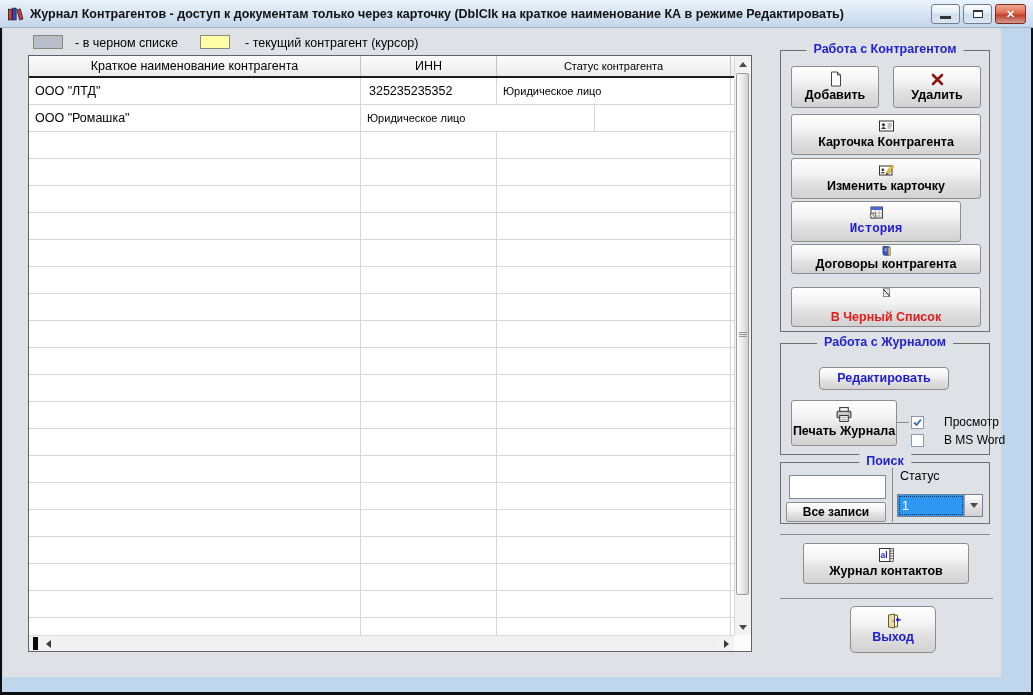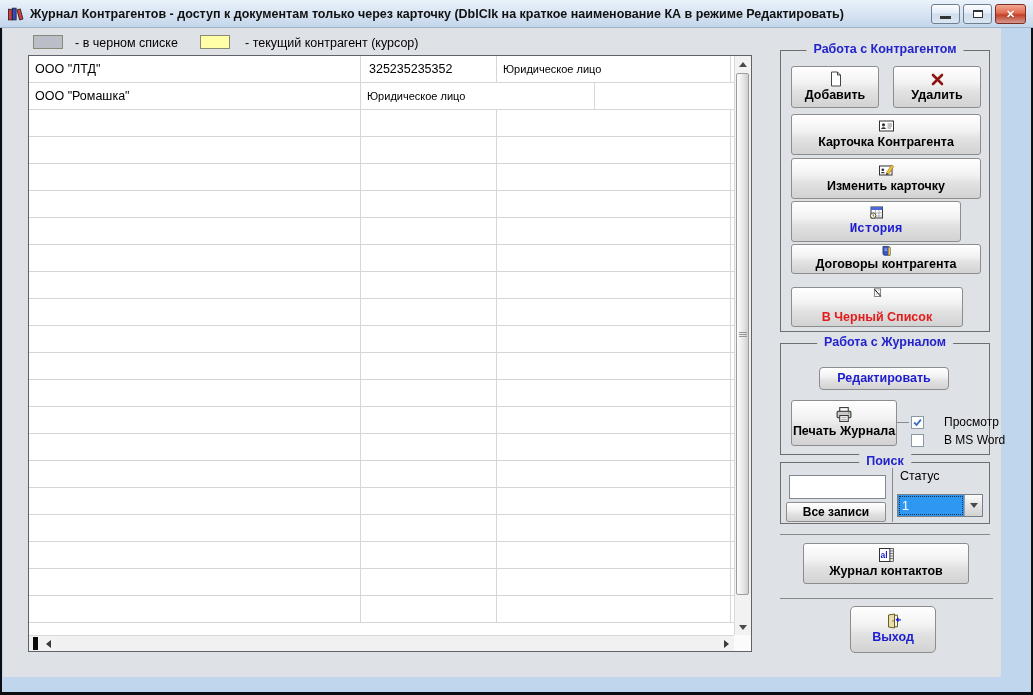--- a/index.html
+++ b/index.html
@@ -118,20 +118,25 @@
 
   <div class="client">
 
     <div class="swatch" style="left: 30px; top: 7px; background: rgb(185, 190, 200);"></div>
     <span class="legend-label" style="left:72px; top:8px;">- в черном списке</span>
     <div class="swatch" style="left: 197px; top: 7px; background: rgb(255, 255, 168);"></div>
     <span class="legend-label" style="left:242px; top:8px;">- текущий контрагент (курсор)</span>
 
     <div class="table-control">
       <div class="grid-area">
+        <div class="grid-header">
+          <div class="hcell c1">Краткое наименование контрагента</div>
+          <div class="hcell c2">ИНН</div>
+          <div class="hcell c3">Статус контрагента</div>
+        </div>
         <div>
           <div class="grid-row">
             <div class="cell c1">ООО "ЛТД"</div>
             <div class="cell c2">325235235352</div>
             <div class="cell c3">Юридическое лицо</div>
           </div>
           <div class="grid-row">
             <div class="cell c1">ООО "Ромашка"</div>
             <div class="cell c3">Юридическое лицо</div>
           </div>
@@ -303,21 +308,21 @@
       <span>История</span>
     </div>
     <div class="btn" style="left:788px; top:216px; width:190px; height:30px;">
       <svg class="bicon" viewBox="0 0 16 16">
         <path d="M3 2 h7.5 a2.5 2.5 0 0 1 2.5 2.5 V14.5 H5.5 A2.5 2.5 0 0 1 3 12 z" fill="#3a57c4" stroke="#1d2a55"></path>
         <rect x="10.6" y="3.4" width="2.4" height="11.1" fill="#ffd24a" stroke="#8a6d1a" stroke-width="0.5"></rect>
         <path d="M5 5.5 h4 M5 7.5 h4" stroke="#cfe0ff" stroke-width="0.9"></path>
       </svg>
       <span>Договоры контрагента</span>
     </div>
-    <div class="btn red" style="left:788px; top:259px; width:172px; height:40px;gap:13px;">
+    <div class="btn red" style="left:788px; top:259px; width:190px; height:40px;gap:13px;">
       <svg class="bicon" viewBox="0 0 16 16">
         <rect x="2.5" y="1.5" width="11" height="13" fill="#fff" stroke="#333"></rect>
         <path d="M3 2.2 L13.2 14" stroke="#111" stroke-width="1.7"></path>
         <path d="M5.3 5.2 h.01 M10.3 4 h.01 M6.3 10.4 h.01 M11.3 9 h.01" stroke="#555" stroke-width="1.3" stroke-linecap="round"></path>
       </svg>
       <span>В Черный Список</span>
     </div>
 
     <div class="group" style="left:777px; top:315px; width:210px; height:112px;">
       <span class="group-caption">Работа с Журналом</span>

